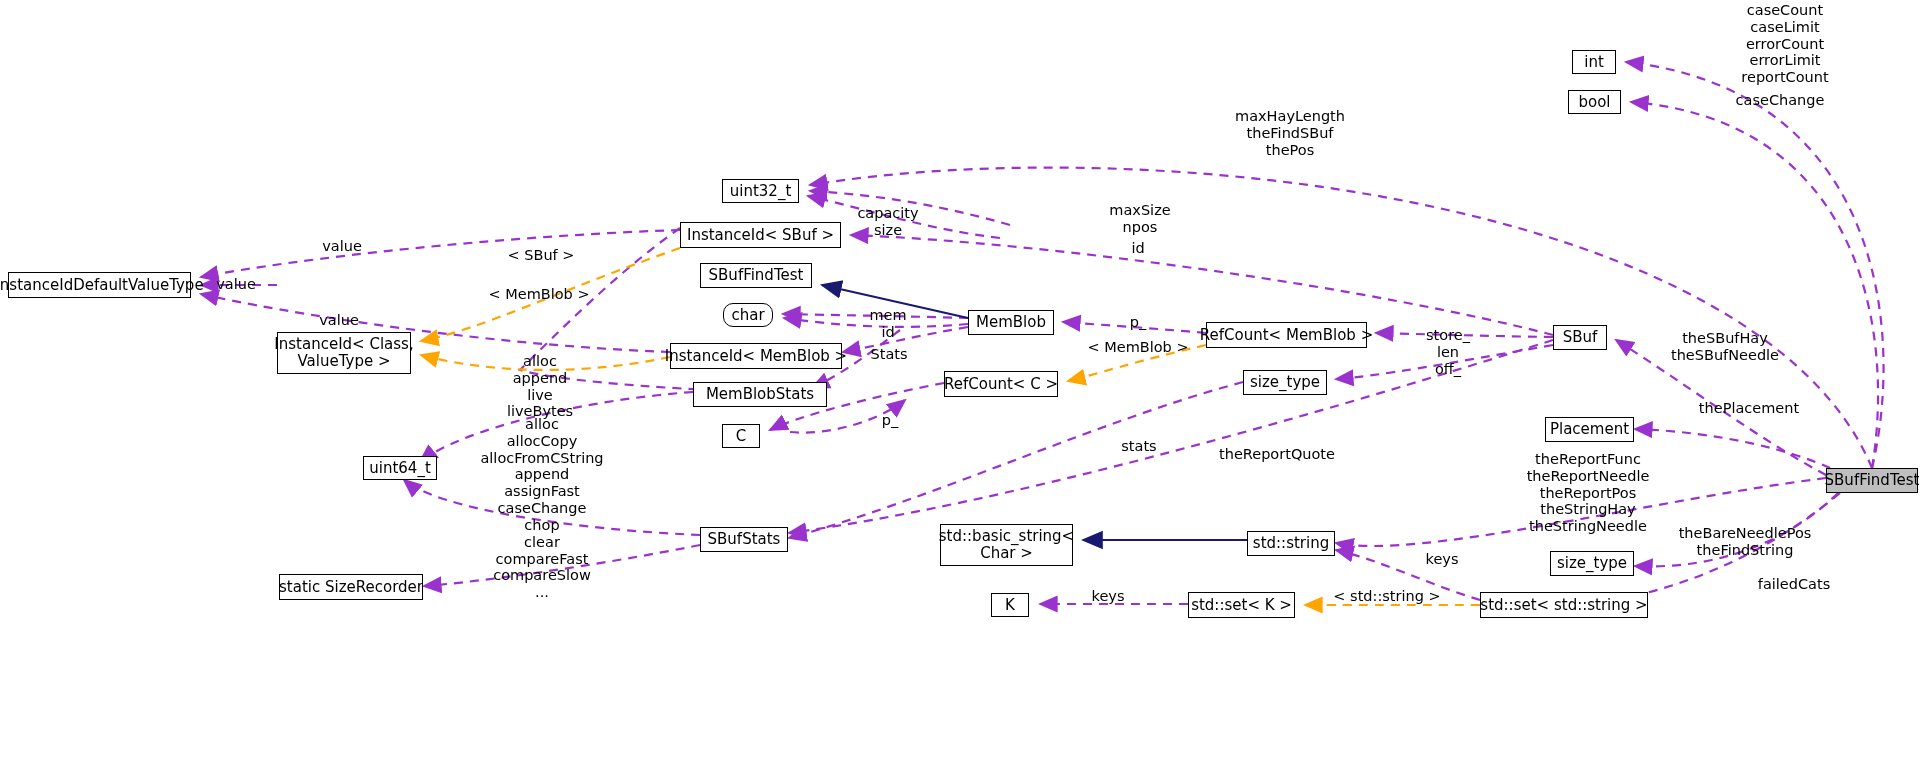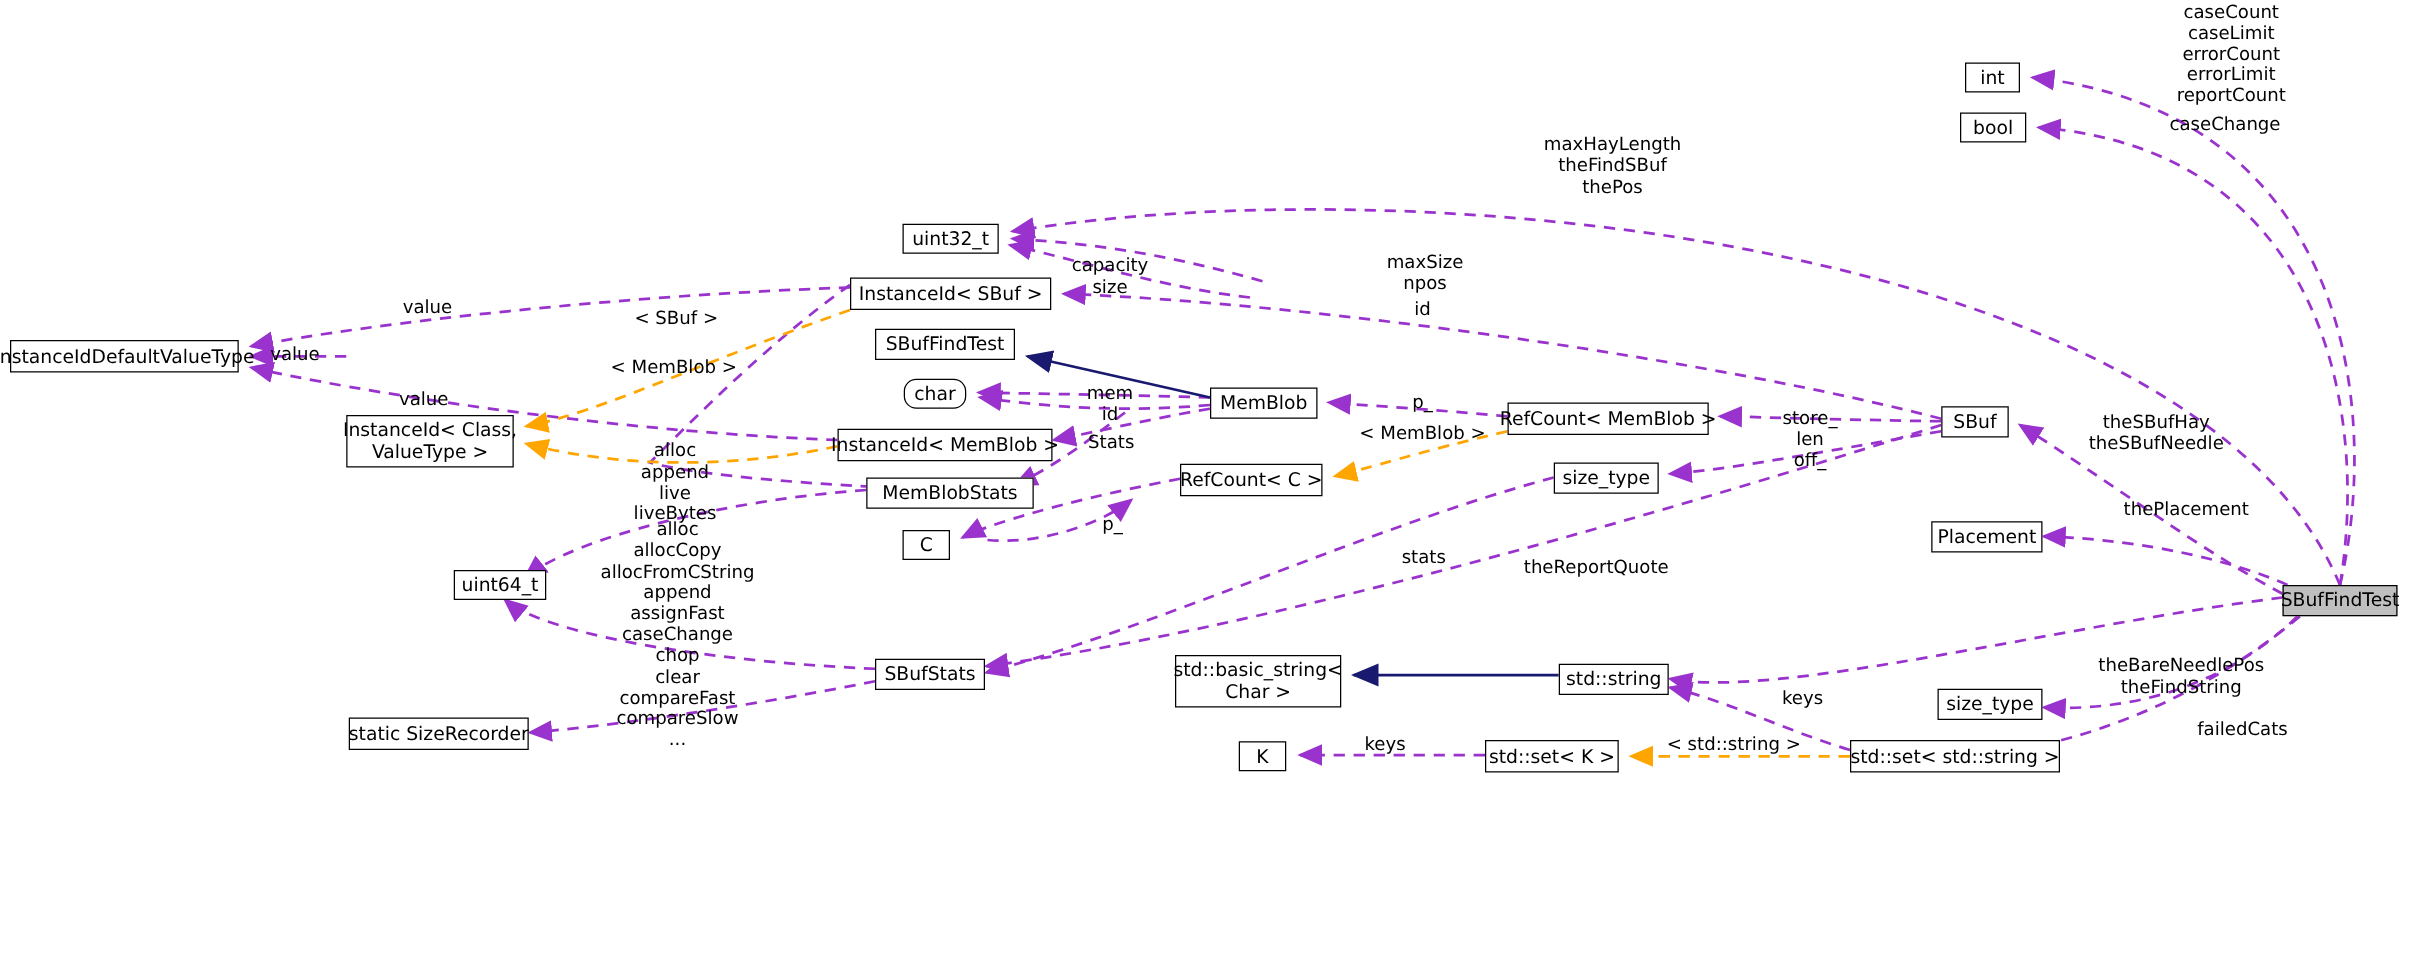--- a/index.html
+++ b/index.html
@@ -214,20 +214,25 @@
 assignFast
 caseChange
 chop
 clear
 compareFast
 compareSlow
 ...</div>
   <div class="edge-label" style="left: 890px; top: 412px;">p_</div>
   <div class="edge-label" style="left: 1139px; top: 438px;">stats</div>
   <div class="edge-label" style="left: 1277px; top: 446px;">theReportQuote</div>
+  <div class="edge-label" style="left: 1588px; top: 451px;">theReportFunc
+theReportNeedle
+theReportPos
+theStringHay
+theStringNeedle</div>
   <div class="edge-label" style="left: 1745px; top: 525px;">theBareNeedlePos
 theFindString</div>
   <div class="edge-label" style="left: 1442px; top: 551px;">keys</div>
   <div class="edge-label" style="left: 1746px; top: 576px; margin-left: 48px;">failedCats</div>
   <div class="edge-label" style="left: 1108px; top: 588px;">keys</div>
   <div class="edge-label" style="left: 1387px; top: 588px;">&lt; std::string &gt;</div>
 
 </div>
 
 </body></html>

